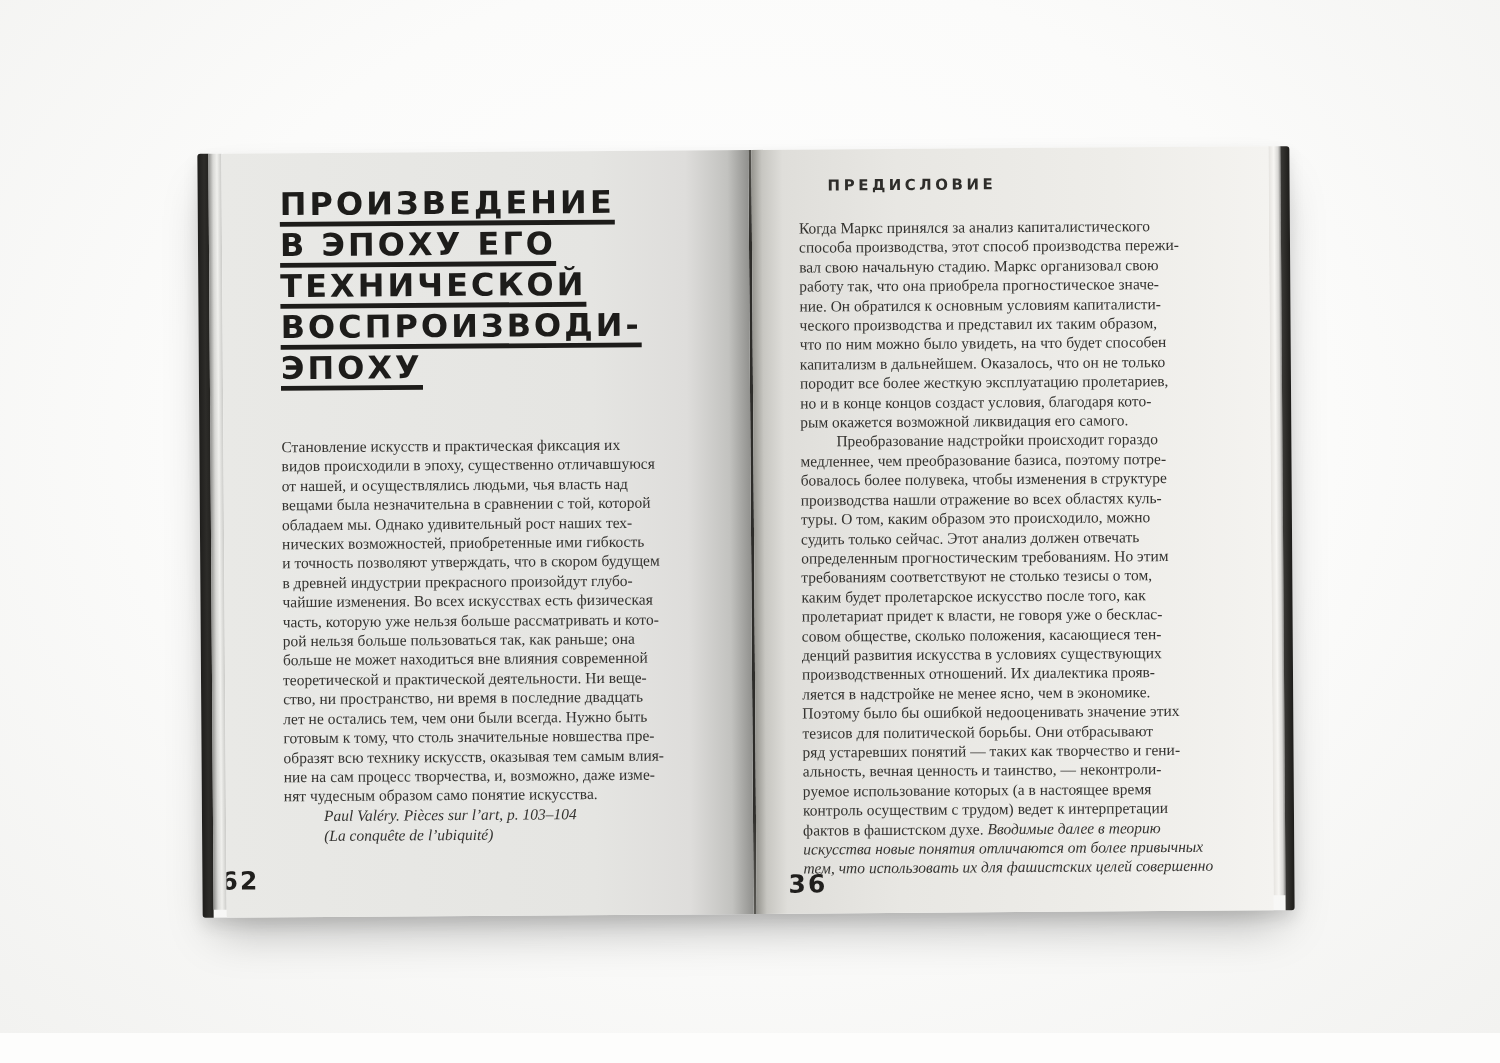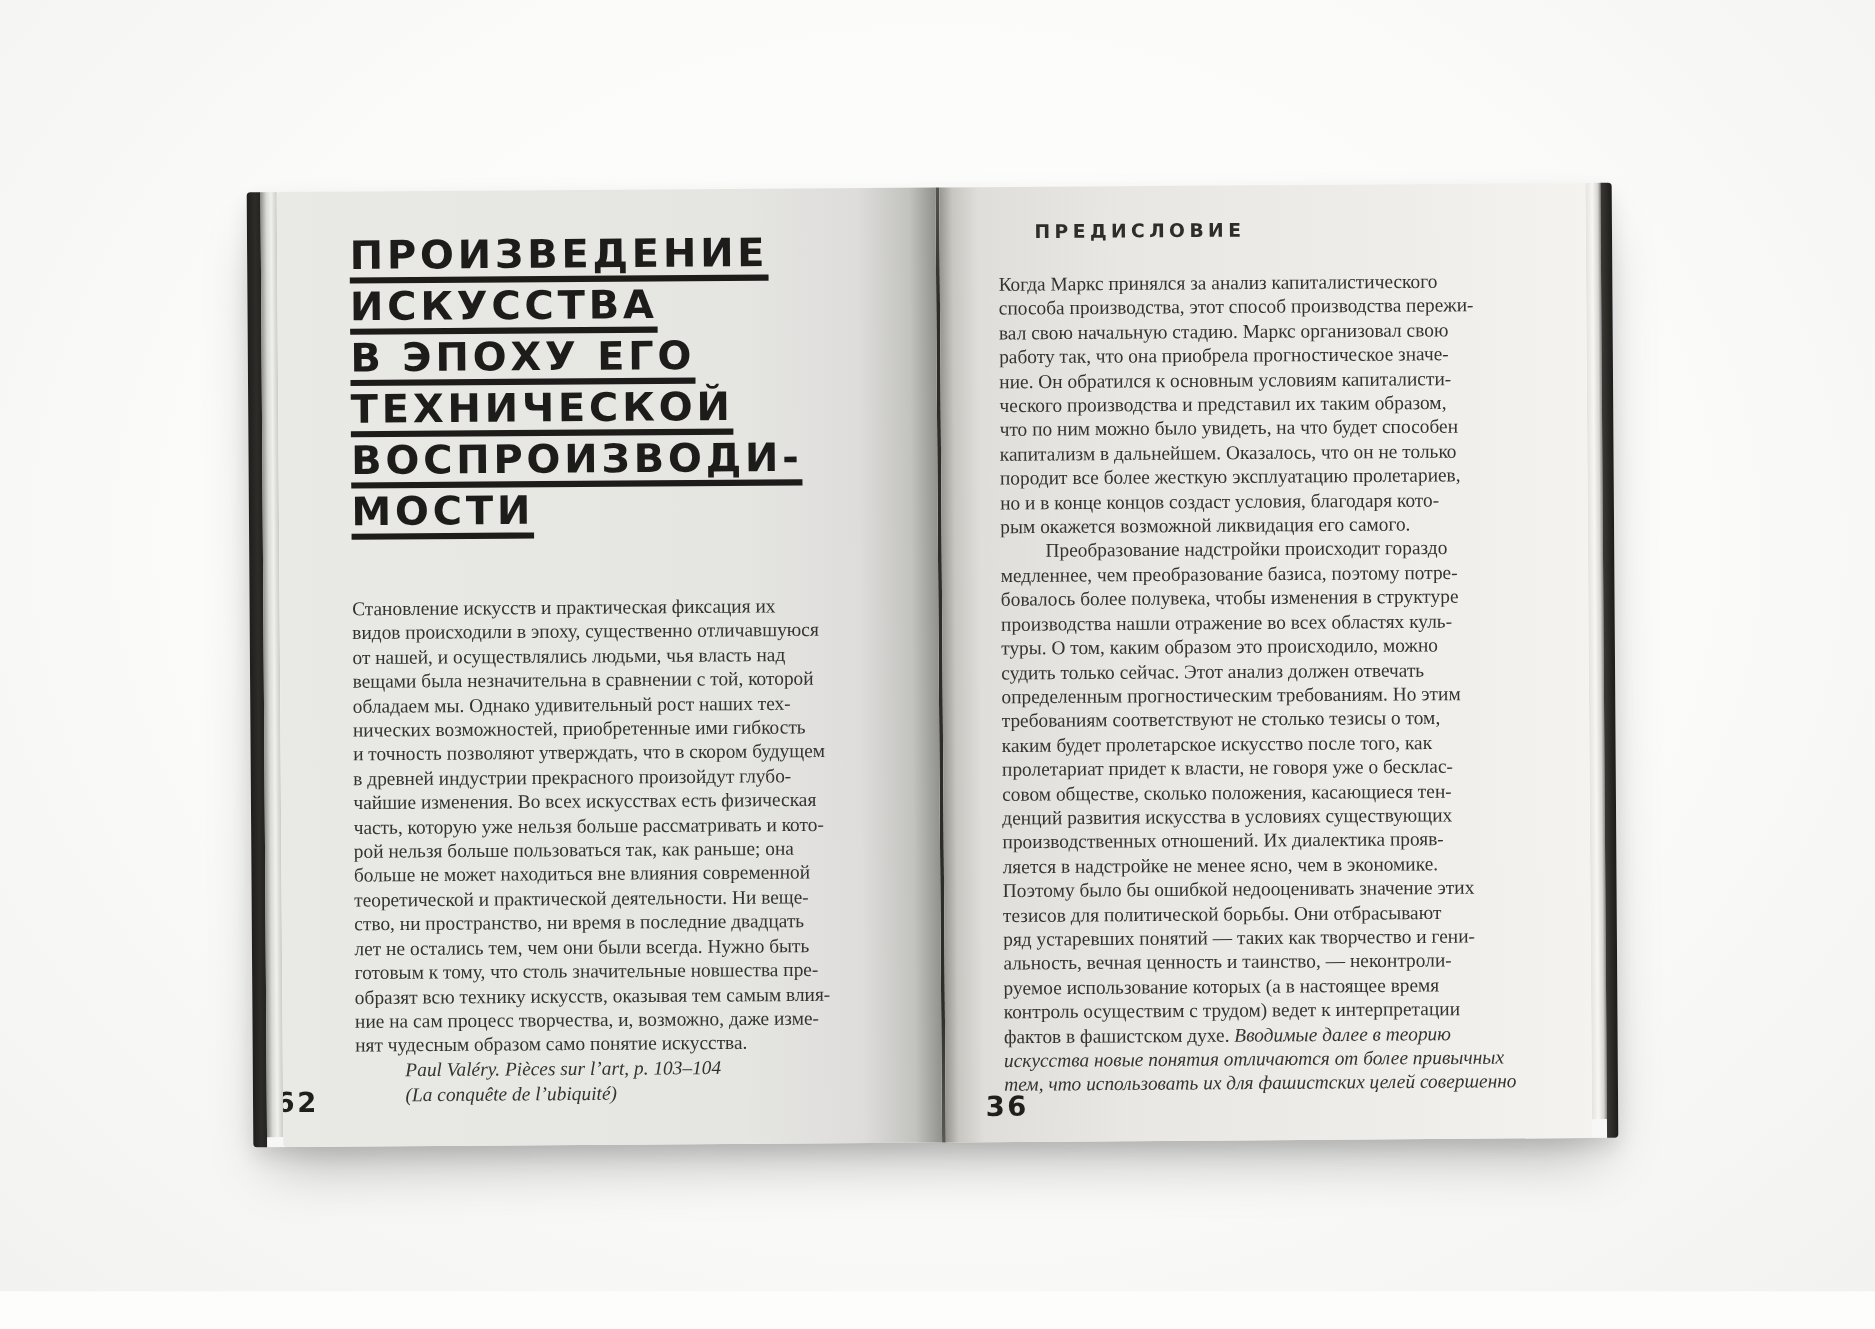--- a/index.html
+++ b/index.html
@@ -80,21 +80,21 @@
   .epigraph-source{
     margin:0 0 0 98px;
     font-style:italic;
     font-size:15.5px;line-height:19.8px;
     color:#343330;
   }
   .page-number{
     position:absolute;
     font-family:"DejaVu Sans", sans-serif;
     font-weight:bold;
-    font-size:22px;letter-spacing:2px;
+    font-size:25px;letter-spacing:2px;
     color:#201f1d;
   }
   .pn-left{left:-6px;bottom:22px;}
   .pn-right{left:32px;bottom:15px;}
   
   .preface-header{
     margin:27px 0 24px 76px;
     font-family:"DejaVu Sans", sans-serif;
     font-weight:bold;
     font-size:15px;letter-spacing:3.5px;
@@ -112,25 +112,24 @@
 
 <div class="scene">
   <div class="book">
 
     <div class="cover-edge cover-left"></div>
     <div class="page-edges page-edges-left"></div>
 
     <div class="page page-left">
       <h1 class="title-block" style="margin-bottom:0;">
         <span class="title-line">ПРОИЗВЕДЕНИЕ</span>
-        <span class="title-line">ИСКУССТВА</span>
         <span class="title-line">В ЭПОХУ ЕГО</span>
         <span class="title-line">ТЕХНИЧЕСКОЙ</span>
         <span class="title-line">ВОСПРОИЗВОДИ-</span>
-        <span class="title-line">МОСТИ</span>
+        <span class="title-line">ЭПОХУ</span>
       </h1>
 
       <div class="body-text epigraph">Становление искусств и практическая фиксация их
 видов происходили в эпоху, существенно отличавшуюся
 от нашей, и осуществлялись людьми, чья власть над
 вещами была незначительна в сравнении с той, которой
 обладаем мы. Однако удивительный рост наших тех-
 нических возможностей, приобретенные ими гибкость
 и точность позволяют утверждать, что в скором будущем
 в древней индустрии прекрасного произойдут глубо-

